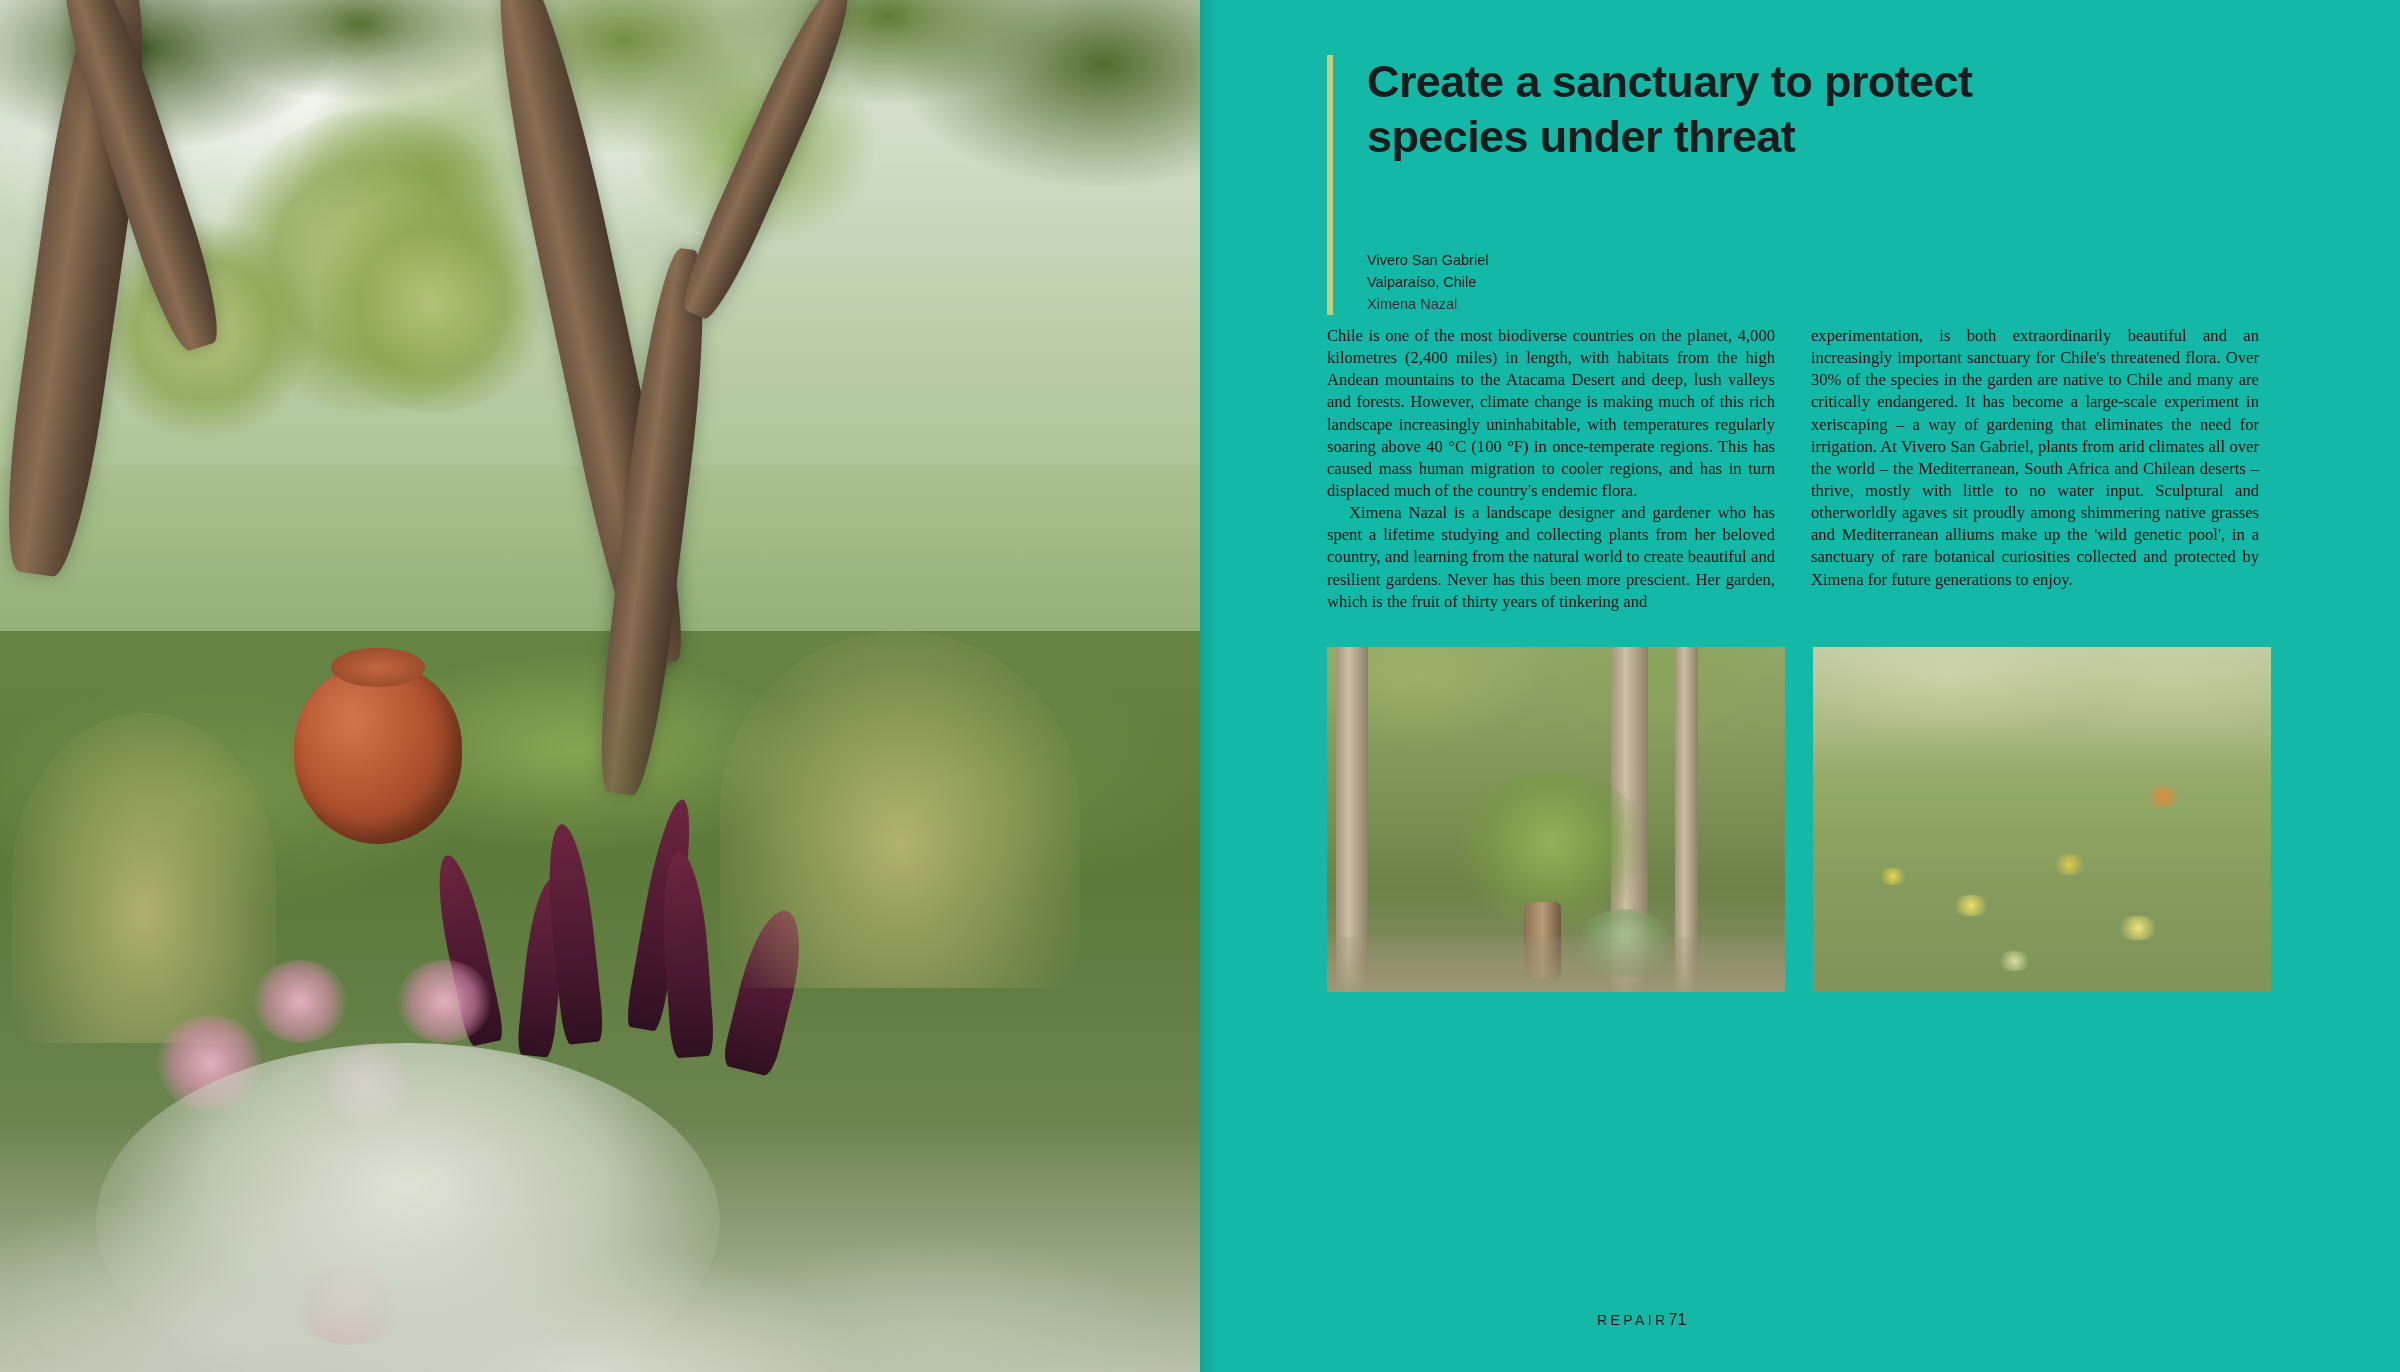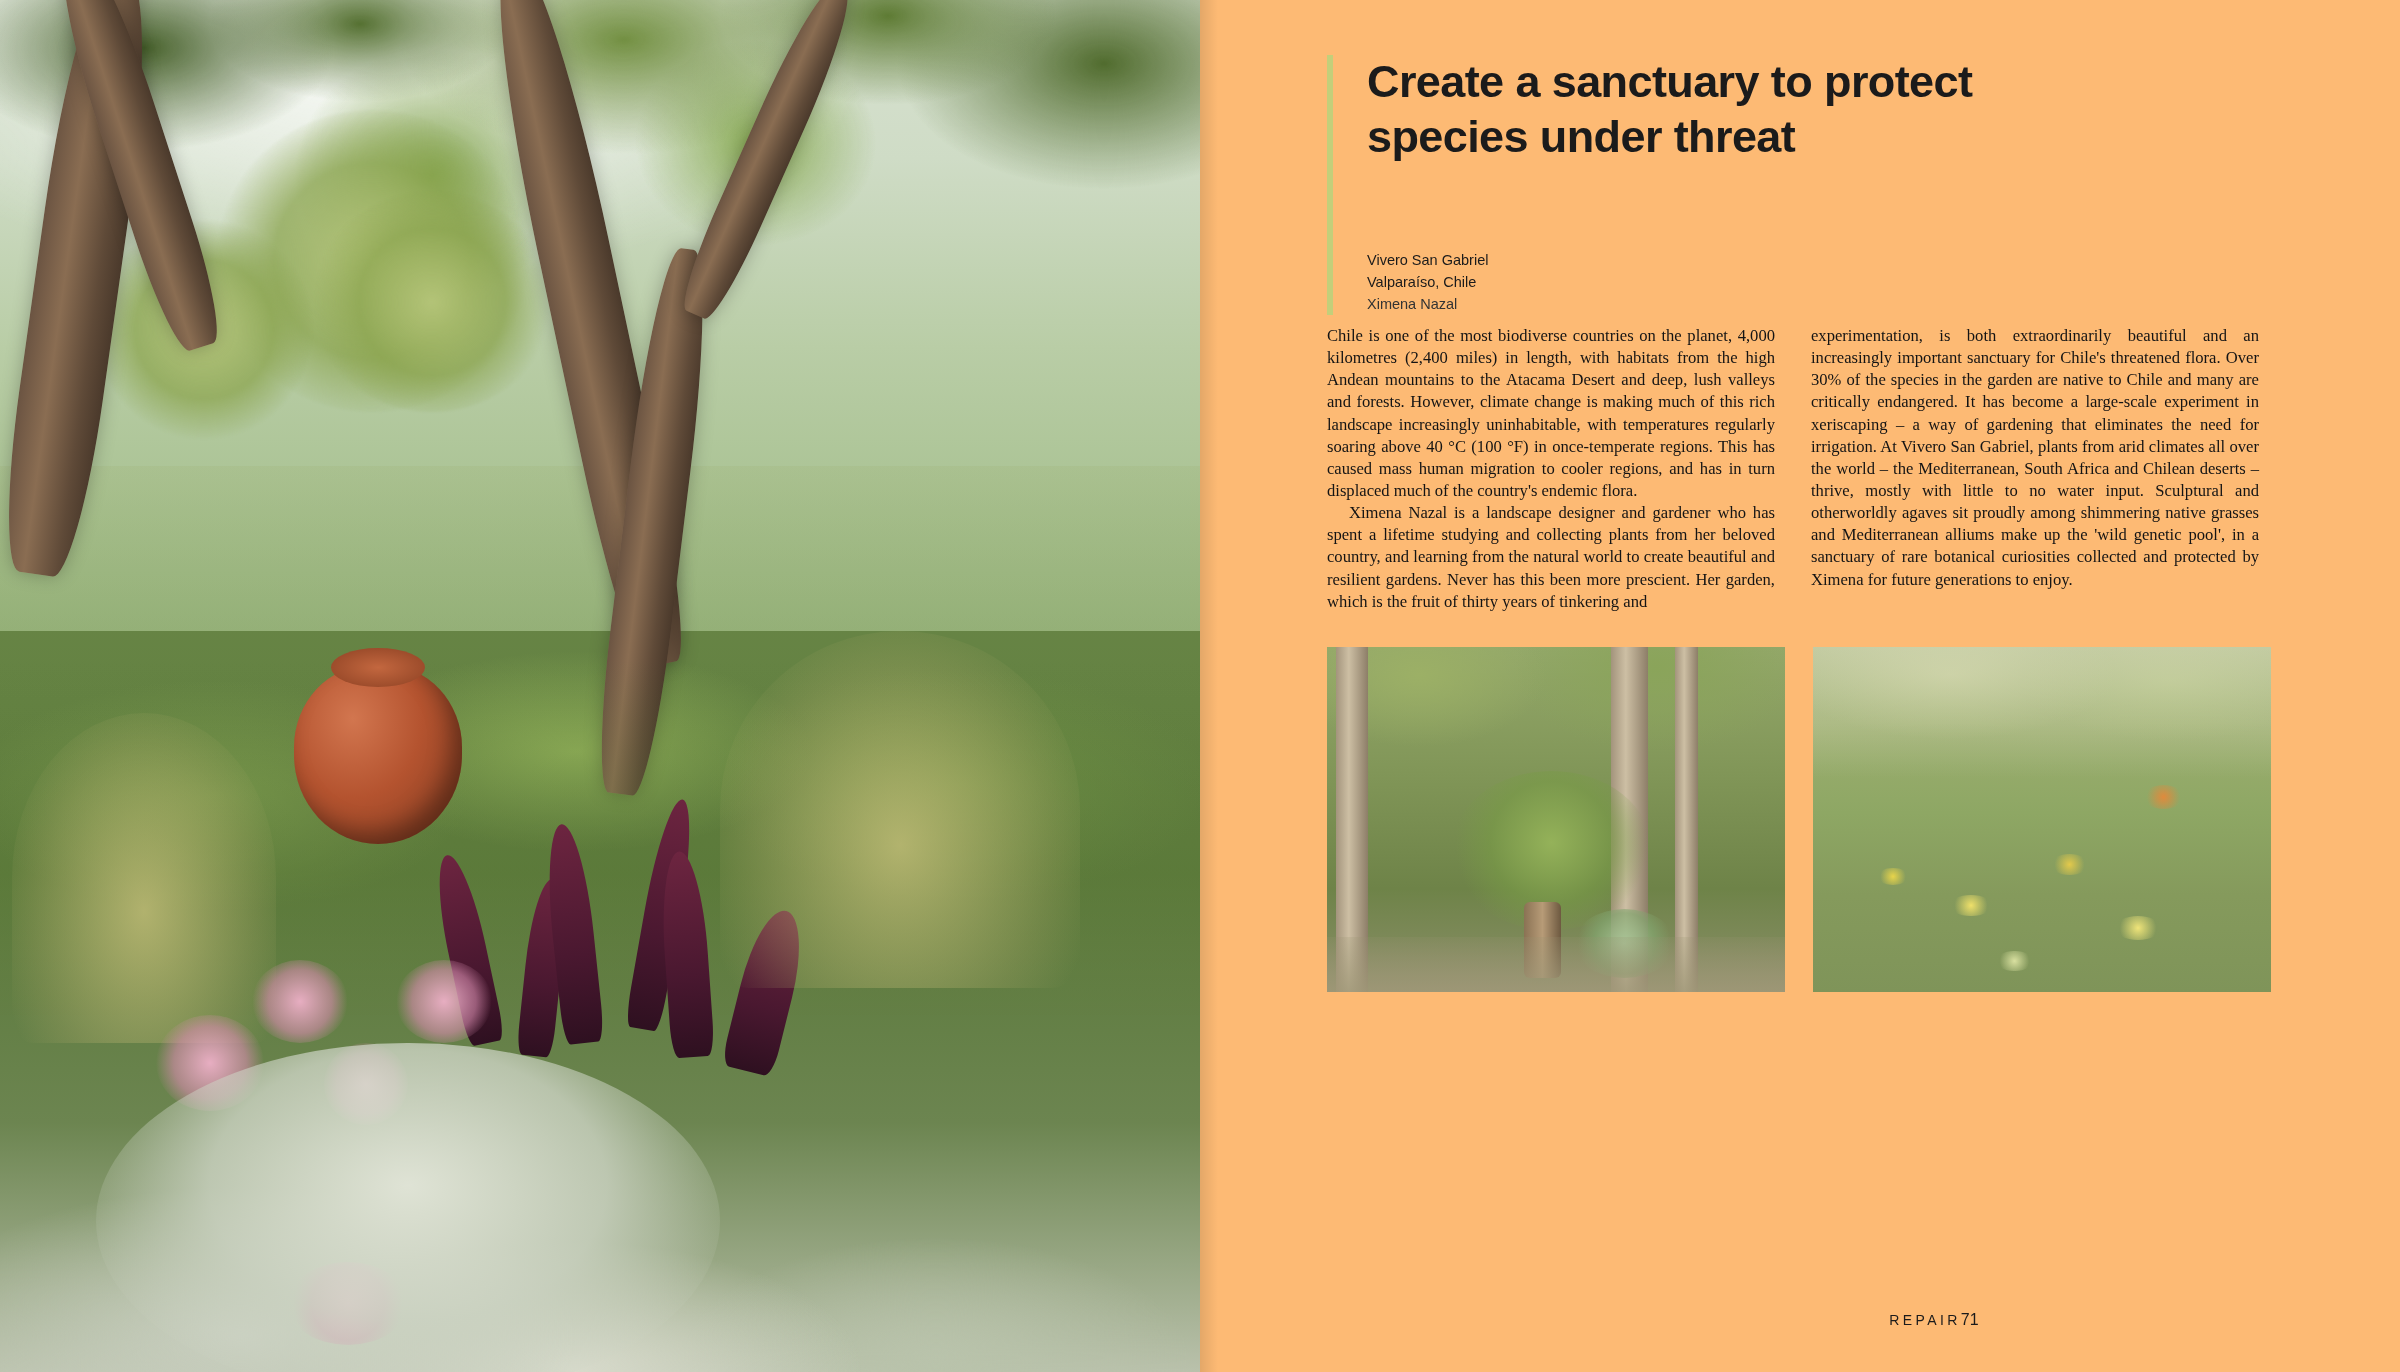--- a/index.html
+++ b/index.html
@@ -125,21 +125,21 @@
     width: 52%; height: 26%;
     background: radial-gradient(ellipse at 50% 40%, rgba(228,231,219,0.95) 0%, rgba(205,212,196,0.8) 45%, rgba(180,192,170,0) 78%);
     border-radius: 50%;
   }
 
   
   .right-page {
     position: relative;
     width: 1200px;
     height: 1372px;
-    background: #fdba74;
+    background: #14b8a6;
     padding: 0;
   }
   .gutter-shadow {
     position: absolute;
     left: 0; top: 0; width: 18px; height: 100%;
     background: linear-gradient(90deg, rgba(0,0,0,0.10) 0%, rgba(0,0,0,0.0) 100%);
     pointer-events: none;
   }
   .content {
     position: absolute;
@@ -280,21 +280,21 @@
     background: linear-gradient(180deg, rgba(226,226,198,0.6) 0%, rgba(226,226,198,0) 100%);
   }
 
   .footer {
     position: absolute;
     bottom: 43px;
     left: 0;
     width: 944px;
     display: flex;
     align-items: baseline;
-    justify-content: center;
+    justify-content: flex-start;
     font-family: "Liberation Sans", sans-serif;
   }
   .footer-label {
     font-size: 14px;
     letter-spacing: 3.4px;
     color: #1b1b1b;
     margin-left: 270px;
   }
   .folio {
     font-size: 16px;

